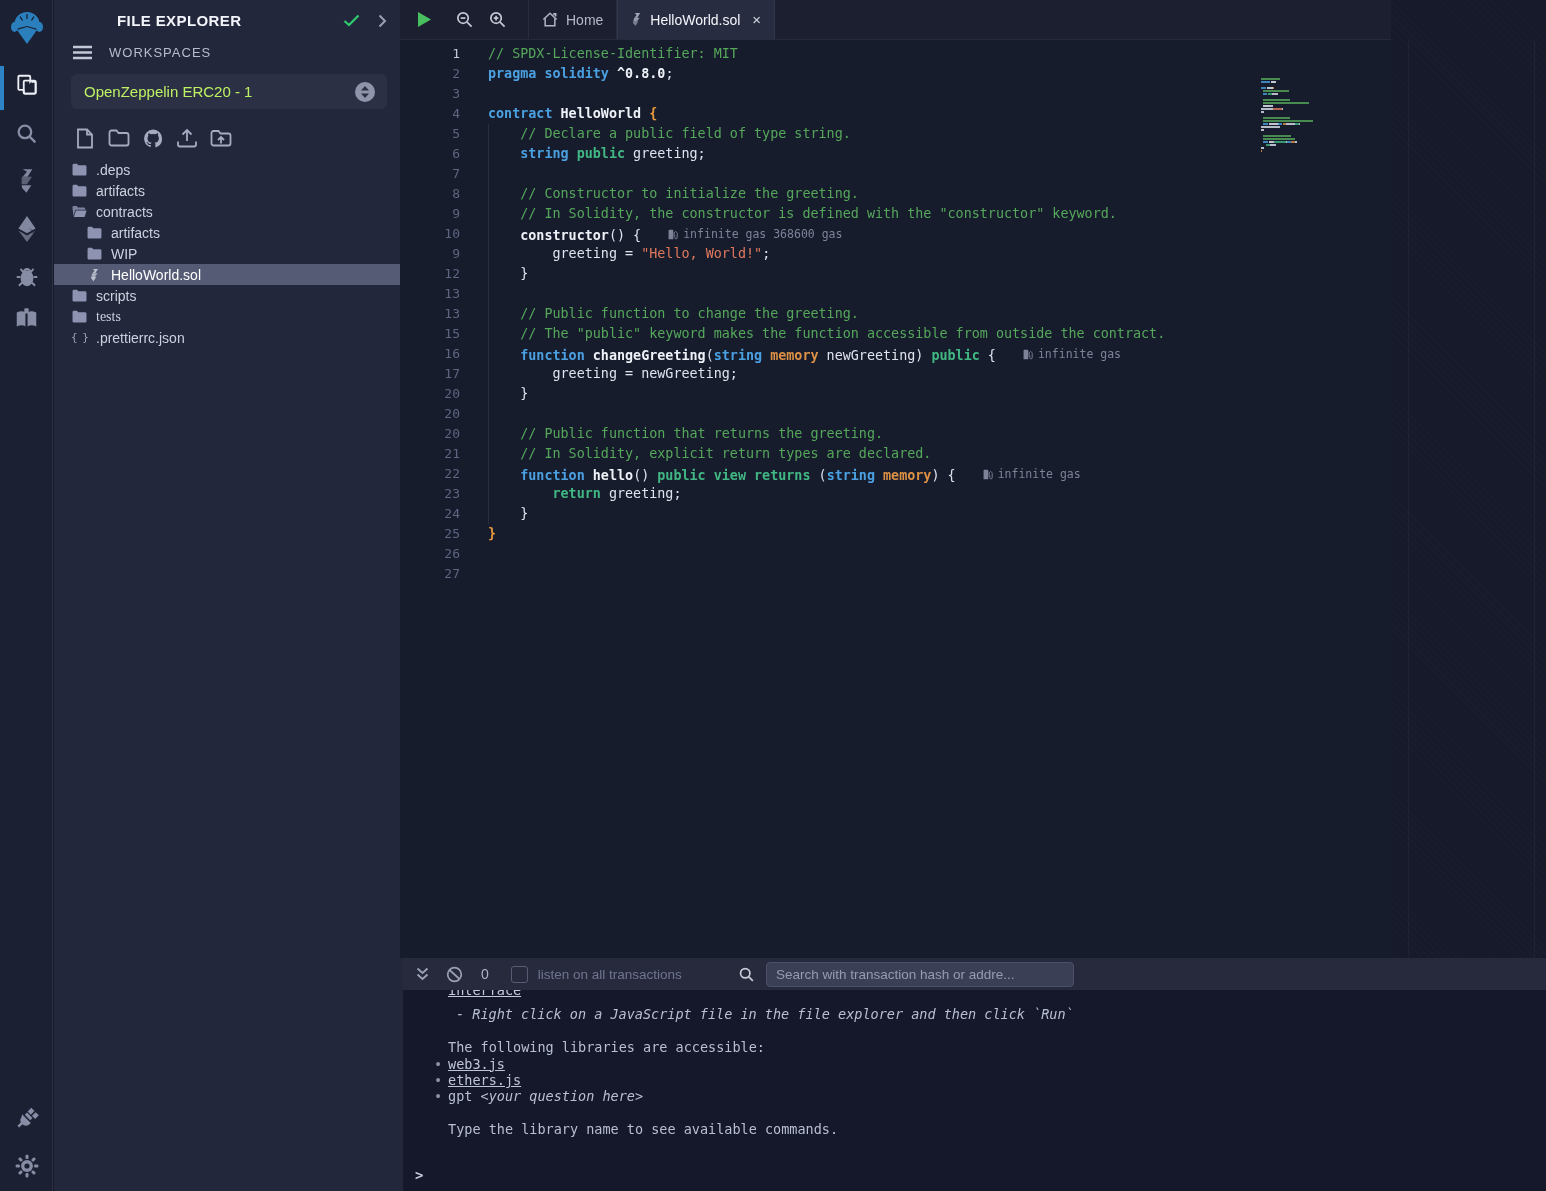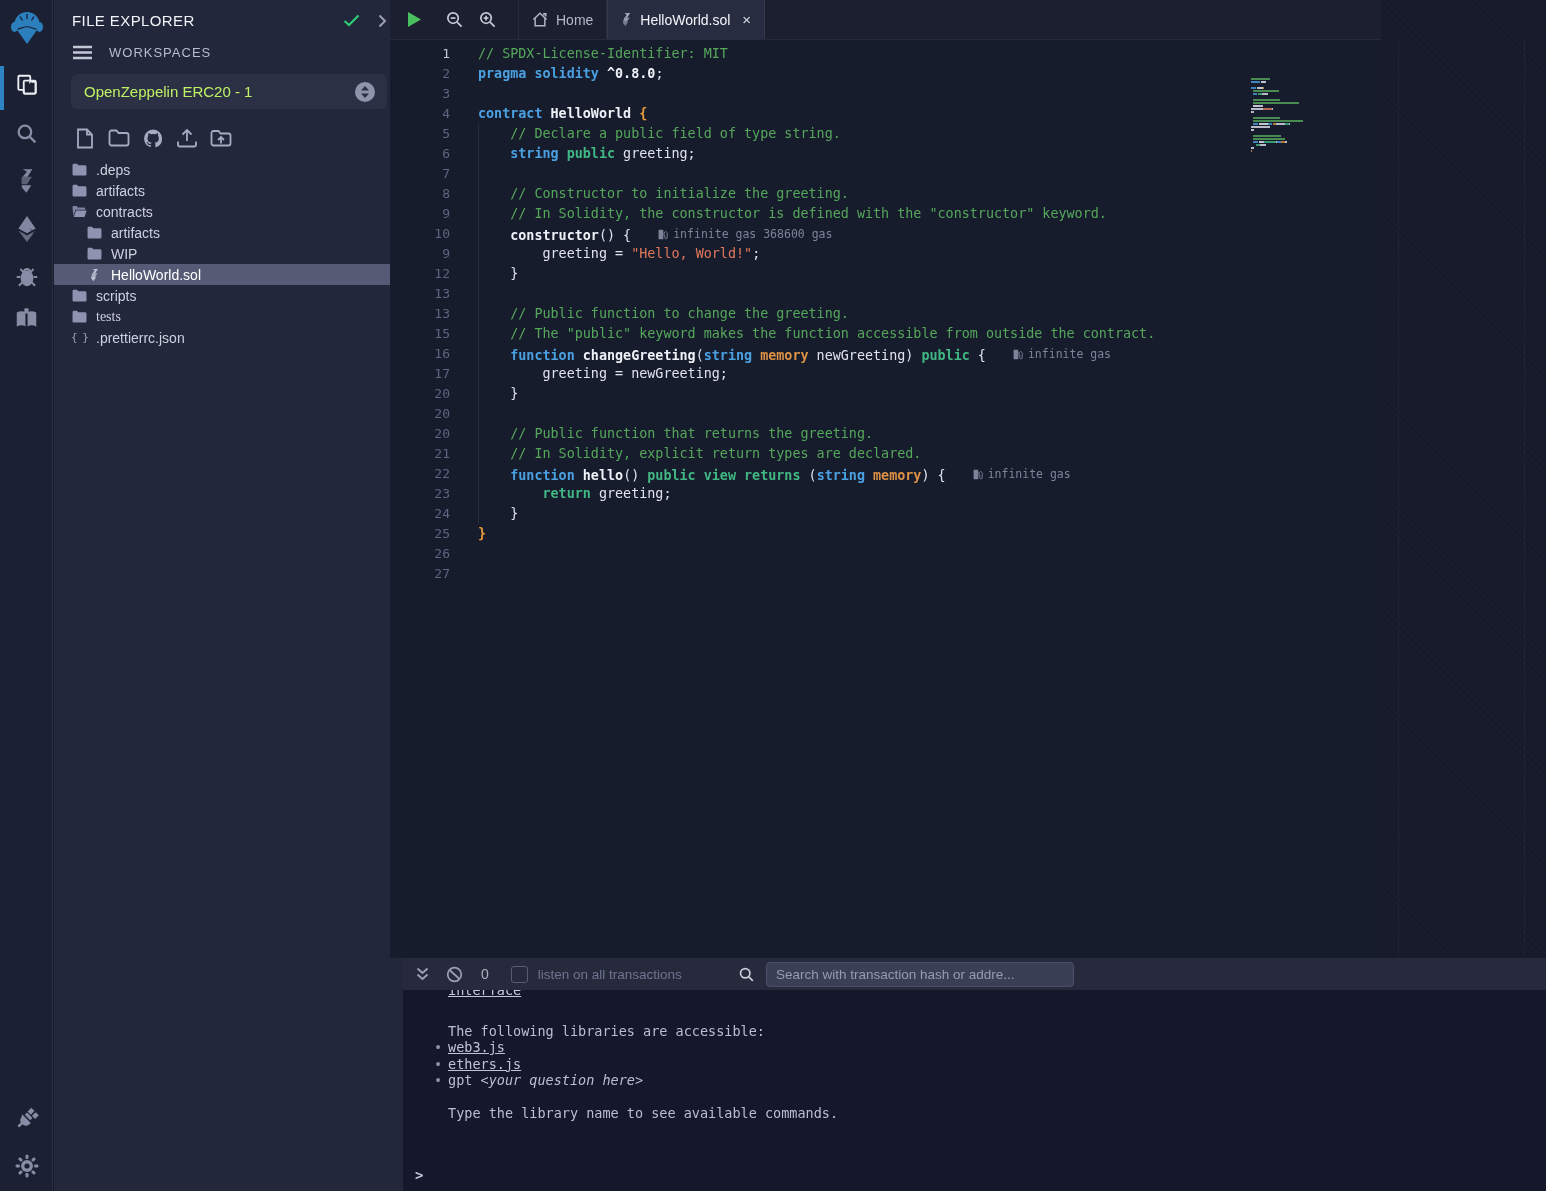--- a/index.html
+++ b/index.html
@@ -18,41 +18,41 @@
   .rail-icon.active { color:#eceef5; }
   .rail-indicator { position:absolute; left:0; top:66px; width:4px; height:44px; background:var(--c-accent); }
   .logo-wrap { top:10px; }
   .i-files { top:72px; } .i-search { top:121px; } .i-sol { top:167px; }
   .i-eth { top:215px; } .i-bug { top:263px; } .i-book { top:306px; }
   .i-plug { top:1105px; } .i-gear { top:1153px; }
 
   
   .panel { position:absolute; left:54px; top:0; width:349px; height:1191px; background:#23273b; }
   .panel-header { display:flex; align-items:center; padding:12px 16px 6px 18px; }
-  .panel-title { flex:1; color:#f2f4f9; font-size:15px; font-weight:400; letter-spacing:0.4px; }
+  .panel-title { flex:1; color:#f2f4f9; font-size:15px; font-weight:700; letter-spacing:0.4px;margin-left:45px; }
   .hdr-check { color:var(--c-green); margin-right:18px; }
   .hdr-chevron { color:#9aa0b5; }
   .ws-row { display:flex; align-items:center; padding:10px 16px 4px 18px; color:#c3c7d6; }
   .ws-label { font-size:13px; letter-spacing:1px; margin-left:16px; color:#b7bccc; }
   .ws-select { position:relative; margin:10px 16px 0 17px; height:35px; background:#2c3044;
                border-radius:6px; display:flex; align-items:center; padding:0 12px 0 13px; cursor:pointer; }
   .ws-name { flex:1; color:#bef264; font-size:15px; }
   .ws-sort { width:20px; height:20px; border-radius:50%; background:#8f94aa; display:flex;
              align-items:center; justify-content:center; color:#2c3044; }
   .fe-toolbar { display:flex; gap:7px; padding:17px 0 6px 17px; color:#a6abc2; }
   .fe-toolbar .tbi { width:27px; height:24px; display:flex; align-items:center; justify-content:center; cursor:pointer; }
   .tree { margin-top:3px; }
   .tree-row { height:21px; display:flex; align-items:center; font-size:14px; color:#ccd1df; cursor:pointer; }
   .tree-row .ticon { display:flex; width:15px; justify-content:center; margin-right:9px; color:#8d93b0; }
   .tree-row.selected { background:#565b75; color:#ffffff; }
   .tree-row.selected .ticon { color:#c9cdda; }
   .braces-glyph { font-family:"DejaVu Sans Mono", monospace; font-size:11px; color:#9aa0b5; letter-spacing:-1px;}
 
   
-  .editor { position:absolute; left:390px; top:0; width:991px; height:958px; background:#171c2d;padding-left:44px; }
+  .editor { position:absolute; left:400px; top:0; width:991px; height:958px; background:#171c2d;padding-left:44px; }
   .tabbar { position:absolute; left:0; top:0; right:0; height:40px; background:#1b1f30;
             border-bottom:1px solid rgba(255,255,255,0.05); display:flex; align-items:stretch; }
   .ed-btn { display:flex; align-items:center; justify-content:center; cursor:pointer; color:#c4c9d6; }
   .btn-play { width:48px; color:var(--c-run); }
   .btn-zoom { width:33px; }
   .tab { display:flex; align-items:center; padding:0 13px; gap:8px; font-size:14px; color:#b4b9c9;
          border-left:1px solid rgba(255,255,255,0.06); border-right:1px solid rgba(255,255,255,0.06);
          cursor:pointer; }
   .tab.home { margin-left:14px; }
   .tab.active { background:#272c40; color:#f4f6fa; }
@@ -483,20 +483,21 @@
       <span class="tbi t-mag">
         <svg width="17" height="17" viewBox="0 0 20 20" fill="none" stroke="currentColor" stroke-width="2">
           <circle cx="8.5" cy="8.5" r="5.5"></circle>
             <line x1="12.7" y1="12.7" x2="17.5" y2="17.5"></line>
         </svg>
       </span>
       <input class="t-search" placeholder="Search with transaction hash or addre..." style="">
     </div>
     <div class="term-body" id="term-body">
         <div class="tline clip"><span class="inner">interface</span></div>
+        <div class="tline it">- Right click on a JavaScript file in the file explorer and then click `Run`</div>
         <div class="tline">&nbsp;</div>
         <div class="tline">The following libraries are accessible:</div>
         <div class="tline"><span class="bullet">•</span><a>web3.js</a></div>
         <div class="tline"><span class="bullet">•</span><a>ethers.js</a></div>
         <div class="tline"><span class="bullet">•</span><span>gpt </span><span class="its">&lt;your question here&gt;</span></div>
         <div class="tline">&nbsp;</div>
         <div class="tline">Type the library name to see available commands.</div>
       </div>
     <div class="t-prompt">&gt;</div>
   </div>

